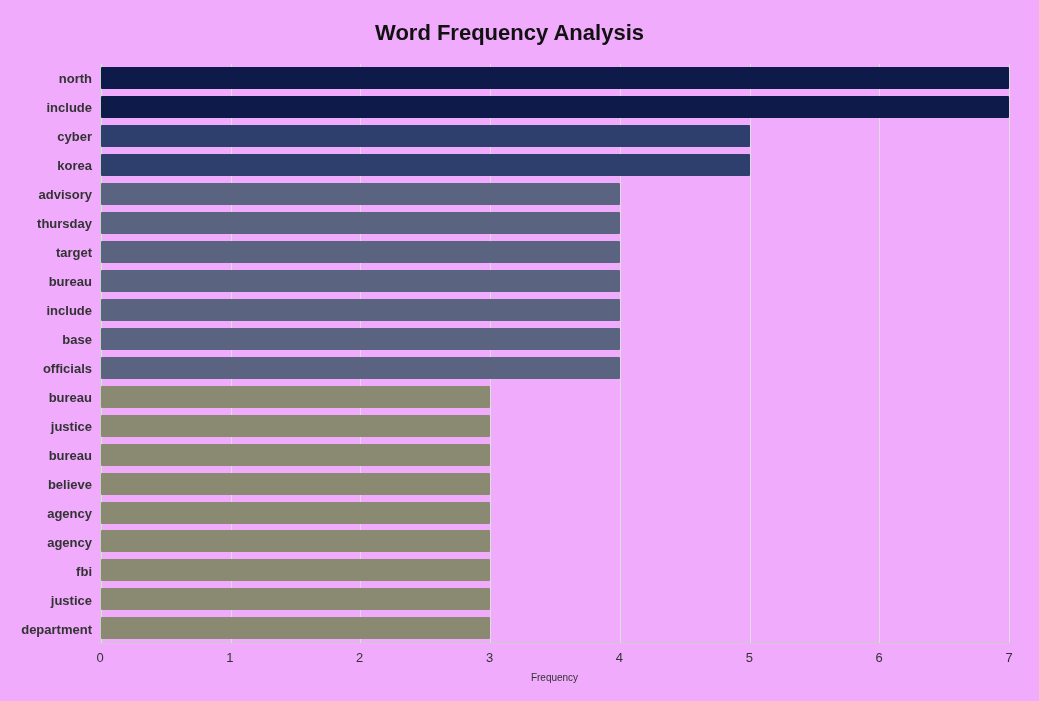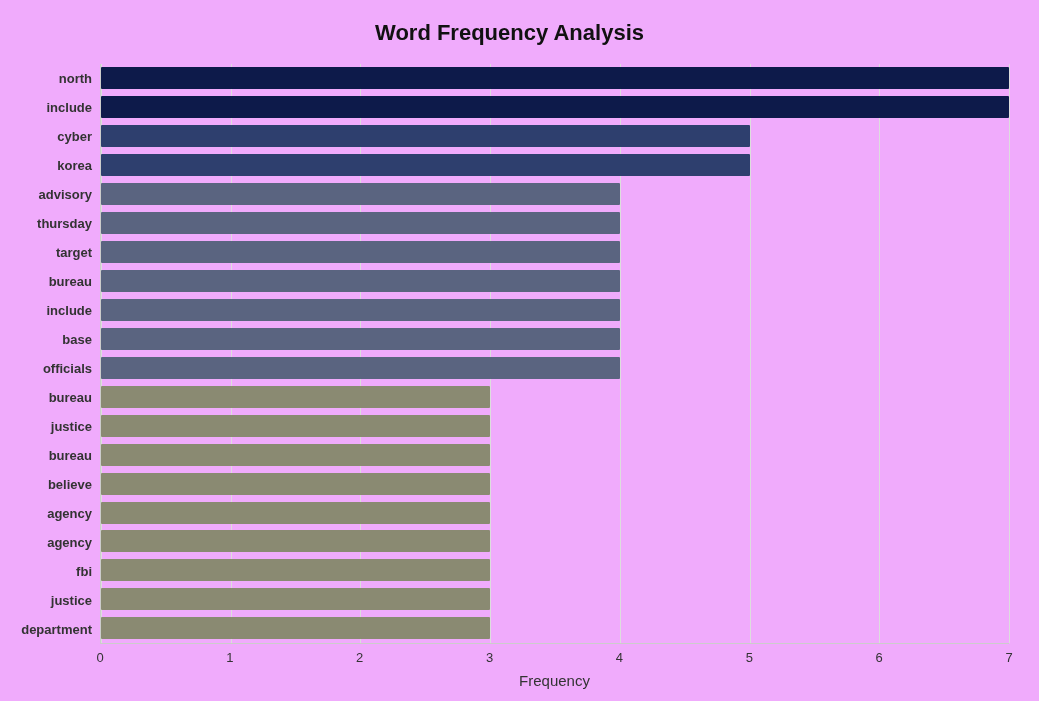--- a/index.html
+++ b/index.html
@@ -93,21 +93,21 @@
       position: relative;
     }
     .x-tick {
       font-size: 13px;
       color: #333;
       flex: 1;
       text-align: left;
     }
     .x-axis-label {
       text-align: center;
-      font-size: 15px;
+      font-size: 10px;
       color: #333;
       margin-top: 4px;
       margin-left: 90px;
     }
   </style>
 </head>
 <body>
 
 <div class="chart-container">
   <div class="chart-title">Word Frequency Analysis</div>

